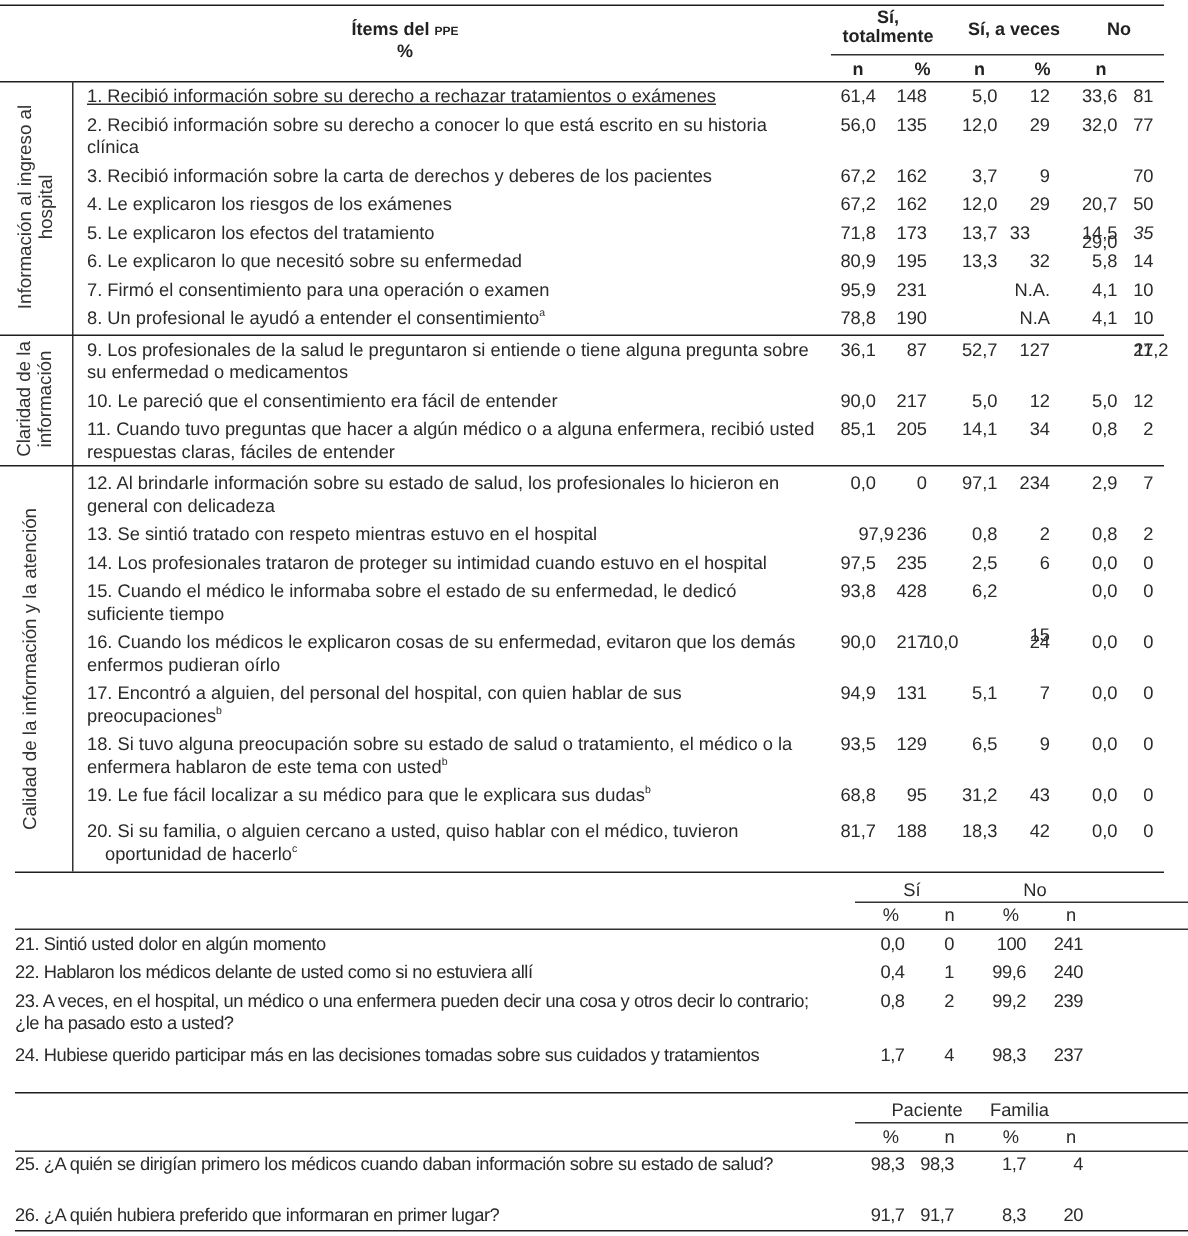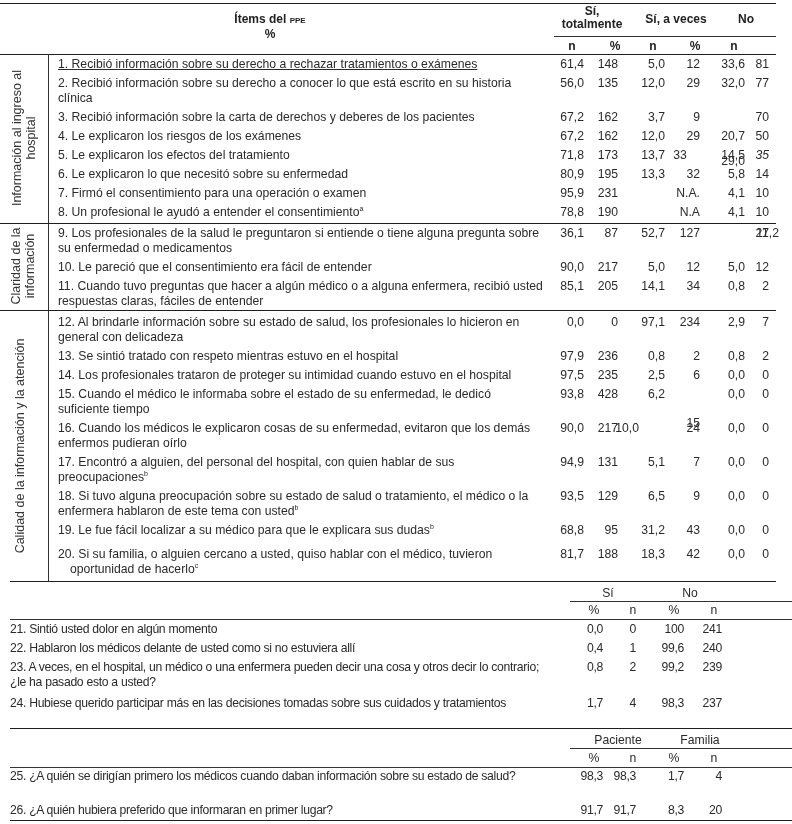--- a/index.html
+++ b/index.html
@@ -152,21 +152,21 @@
       <div class="item" style="top: 315px;"><span>12. Al brindarle información sobre su estado de salud, los profesionales lo hicieron en general con delicadeza</span></div>
       <div class="cell" style="top: 315px; left: 544px; width: 40px;">0,0</div>
       <div class="cell" style="top: 315px; left: 578px; width: 40px;">0</div>
       <div class="cell" style="top: 315px; left: 625px; width: 40px;">97,1</div>
       <div class="cell" style="top: 315px; left: 660px; width: 40px;">234</div>
       <div class="cell" style="top: 315px; left: 705px; width: 40px;">2,9</div>
       <div class="cell" style="top: 315px; left: 729px; width: 40px;">7</div>
     </div>
     <div>
       <div class="item" style="top: 349px;"><span>13. Se sintió tratado con respeto mientras estuvo en el hospital</span></div>
-      <div class="cell" style="top: 349px; left: 544px; width: 40px;">97,9</div>
+      <div class="cell" style="top: 349px; left: 556px; width: 40px;">97,9</div>
       <div class="cell" style="top: 349px; left: 578px; width: 40px;">236</div>
       <div class="cell" style="top: 349px; left: 625px; width: 40px;">0,8</div>
       <div class="cell" style="top: 349px; left: 660px; width: 40px;">2</div>
       <div class="cell" style="top: 349px; left: 705px; width: 40px;">0,8</div>
       <div class="cell" style="top: 349px; left: 729px; width: 40px;">2</div>
     </div>
     <div>
       <div class="item" style="top: 368px;"><span>14. Los profesionales trataron de proteger su intimidad cuando estuvo en el hospital</span></div>
       <div class="cell" style="top: 368px; left: 544px; width: 40px;">97,5</div>
       <div class="cell" style="top: 368px; left: 578px; width: 40px;">235</div>
@@ -281,21 +281,21 @@
       <div class="item2" style="top: 696px;">24. Hubiese querido participar más en las decisiones tomadas sobre sus cuidados y tratamientos</div>
       <div class="c2" style="top: 696px; left: 563px; width: 40px;">1,7</div>
       <div class="c2" style="top: 696px; left: 596px; width: 40px;">4</div>
       <div class="c2" style="top: 696px; left: 644px; width: 40px;">98,3</div>
       <div class="c2" style="top: 696px; left: 682px; width: 40px;">237</div>
     </div>
   </div>
 
 <div class="hline" style="left:10px;top:728px;width:782px;"></div>
 <div class="abs" style="left:578px;top:733px;width:80px;text-align:center;">Paciente</div>
-<div class="abs" style="left:660px;top:733px;width:80px;text-align:center;">Familia</div>
+<div class="abs" style="left:660px;top:733px;width:80px;text-align:left;">Familia</div>
 <div class="hline thin" style="left:570px;top:748px;width:222px;"></div>
 <div class="sub2" style="left:579px;top:751px;">%</div>
 <div class="sub2" style="left:618px;top:751px;">n</div>
 <div class="sub2" style="left:659px;top:751px;">%</div>
 <div class="sub2" style="left:699px;top:751px;">n</div>
 <div class="hline thin" style="left:10px;top:767px;width:782px;"></div>
 <div id="t3-body">
     <div>
       <div class="item2" style="top: 769px;">25. ¿A quién se dirigían primero los médicos cuando daban información sobre su estado de salud?</div>
       <div class="c2" style="top: 769px; left: 563px; width: 40px;">98,3</div>

